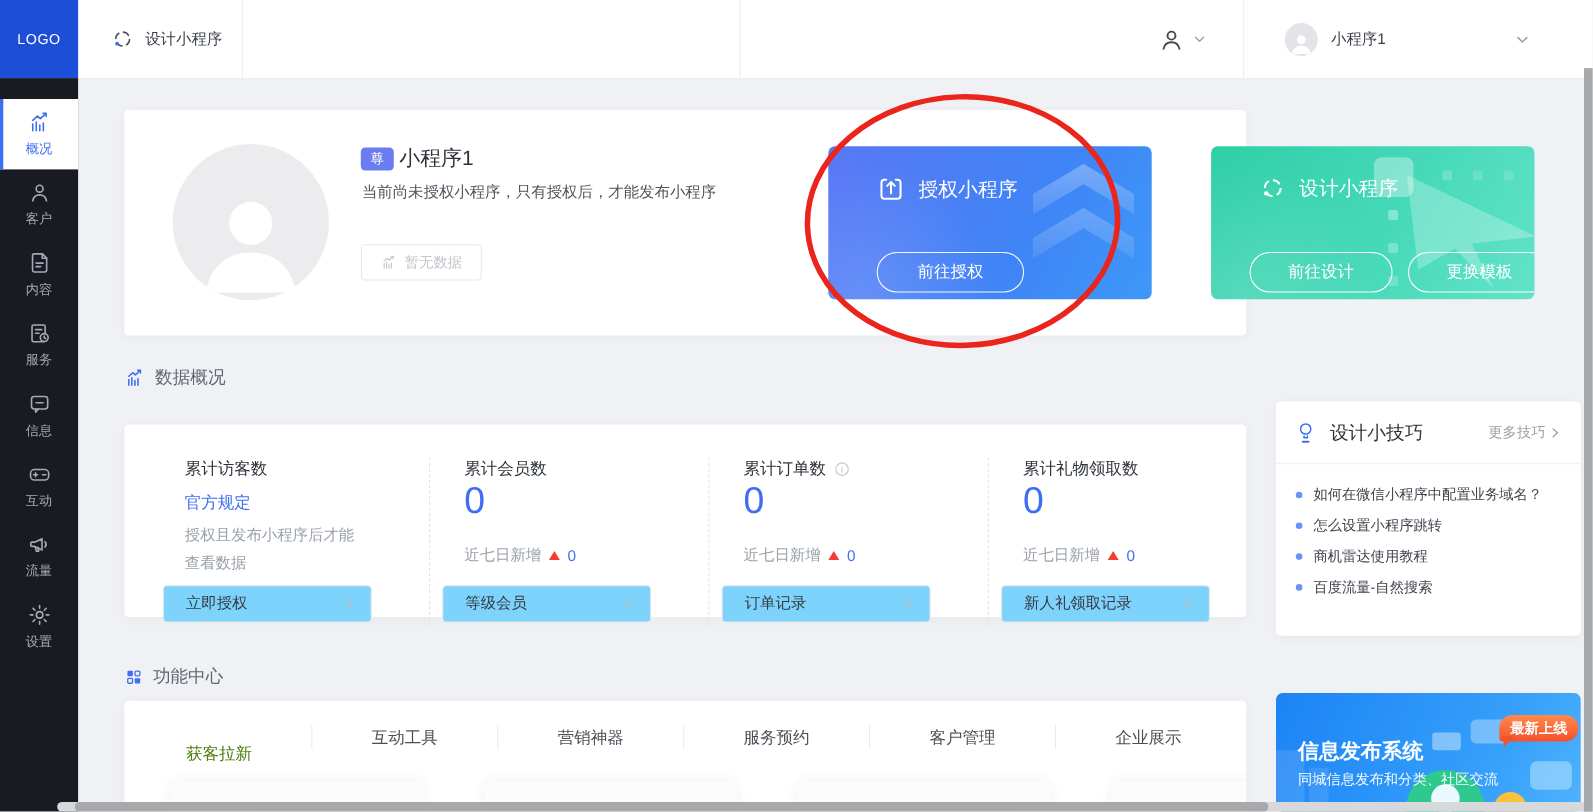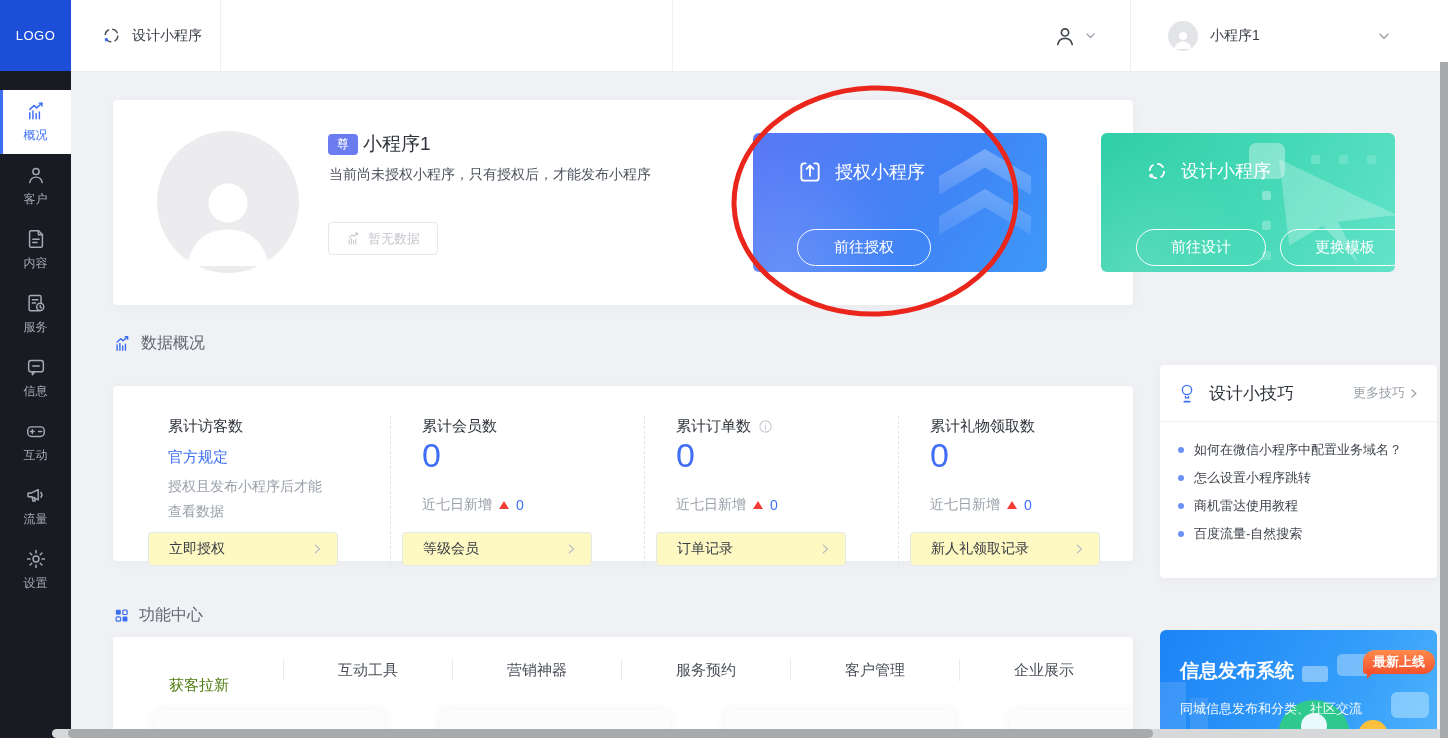--- a/index.html
+++ b/index.html
@@ -79,21 +79,21 @@
   .stat{position:absolute;top:0;width:230px;height:213px;}
   .st0{left:35px}.st1{left:289px}.st2{left:543px}.st3{left:797px}
   .stat-label{position:absolute;left:20px;top:31px;font-size:15px;color:#2f343b;display:flex;align-items:center;gap:7px;white-space:nowrap;}
   .stat-value{position:absolute;left:20px;top:50px;font-size:34px;font-weight:300;color:#3f6df5;}
   .stat-delta{position:absolute;left:20px;top:110px;display:flex;align-items:center;gap:7px;font-size:14px;color:#9aa1aa;white-space:nowrap;}
   .tri-up{width:0;height:0;border-left:5px solid transparent;border-right:5px solid transparent;border-bottom:8px solid #f23c35;}
   .delta-num{color:#3d6ff2;}
   .stat-link{position:absolute;left:20px;top:62px;font-size:15px;color:#3d6ff2;cursor:pointer;}
   .stat-note{position:absolute;left:20px;top:88px;width:166px;font-size:14px;line-height:25px;color:#9aa1aa;}
   .stat-btn{position:absolute;left:0;top:146px;width:190px;height:34px;border:1px solid #e6e7ea;border-radius:4px;
-    background:#fef9c3;display:flex;align-items:center;justify-content:space-between;padding:0 14px 0 20px;
+    background:#7dd3fc;display:flex;align-items:center;justify-content:space-between;padding:0 14px 0 20px;
     box-sizing:border-box;font-size:14px;color:#363b43;cursor:pointer;font-family:inherit;}
 
   
   #tips-panel{left:1160px;top:365px;width:277px;height:213px;}
   .tips-head{height:57px;border-bottom:1px solid #f0f1f3;display:flex;align-items:center;padding:0 18px;box-sizing:border-box;}
   .tips-title{font-size:17px;color:#2e333b;margin-left:13px;}
   .tips-more{margin-left:auto;display:flex;align-items:center;gap:3px;font-size:13px;color:#9aa0a8;cursor:pointer;}
   .tips-list{padding:14px 18px 0;}
   .tip{display:flex;align-items:center;height:28px;font-size:13px;color:#3f444c;white-space:nowrap;cursor:pointer;}
   .tip .dot{width:6px;height:6px;border-radius:50%;background:#6a92f7;margin-right:10px;flex:none;}
@@ -104,21 +104,21 @@
   .tab{width:168px;text-align:center;font-size:15px;color:#4b5058;cursor:pointer;}
   .tab.active{color:#4d7c0f;margin-top:31px;}
   .tab-sep{width:1px;height:22px;background:#e9eaed;}
   .ghost{position:absolute;top:73px;width:230px;height:40px;background:#fcfcfd;border-radius:8px;
     box-shadow:0 0 12px rgba(40,50,70,.07);}
   .g1{left:42px}.g2{left:327px}.g3{left:612px}.g4{left:897px}
 
   
   #promo-banner{position:absolute;left:1160px;top:630px;width:277px;height:108px;border-radius:6px;overflow:hidden;
     background:linear-gradient(115deg,#1c83f6 0%,#36a0fa 70%,#4fb2fc 100%);cursor:pointer;}
-  .promo-title{position:absolute;left:20px;top:28px;font-size:19px;font-weight:bold;color:#fff;z-index:2;}
+  .promo-title{position:absolute;left:20px;top:40px;font-size:19px;font-weight:bold;color:#fff;z-index:2;}
   .promo-sub{position:absolute;left:20px;top:70px;font-size:13px;color:rgba(255,255,255,.96);z-index:2;white-space:nowrap;}
   .promo-badge{position:absolute;right:2px;top:20px;height:24px;line-height:24px;padding:0 10px;border-radius:12px 12px 12px 3px;
     background:linear-gradient(180deg,#ff8a4d,#f4512c);color:#fff;font-size:13px;font-weight:bold;z-index:3;}
   .promo-badge::after{content:'';position:absolute;left:4px;bottom:-5px;border:5px solid transparent;
     border-top-color:#f4512c;border-left-color:#f4512c;}
   .deco{position:absolute;}
   .deco-bubble0{left:142px;top:36px;width:26px;height:16px;background:rgba(255,255,255,.4);border-radius:3px;}
   .deco-bubble1{right:66px;top:24px;width:34px;height:22px;background:rgba(255,255,255,.33);border-radius:5px;}
   .deco-bubble2{right:8px;top:62px;width:38px;height:26px;background:rgba(173,224,255,.6);border-radius:6px;}
   .deco-bldg1{left:0;bottom:0;width:26px;height:56px;background:rgba(255,255,255,.12);}

